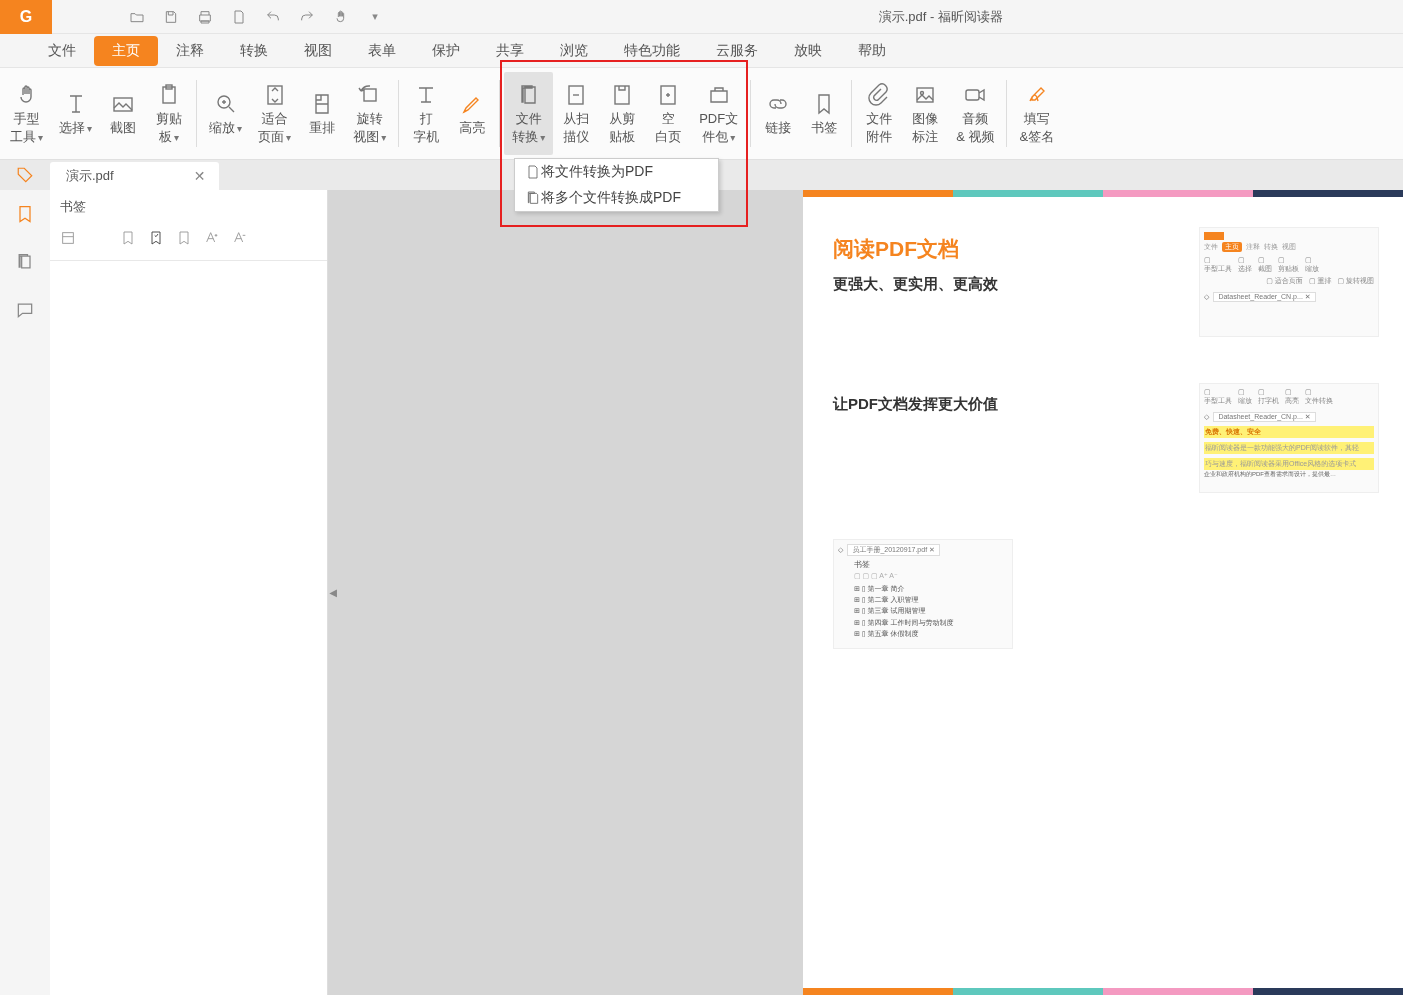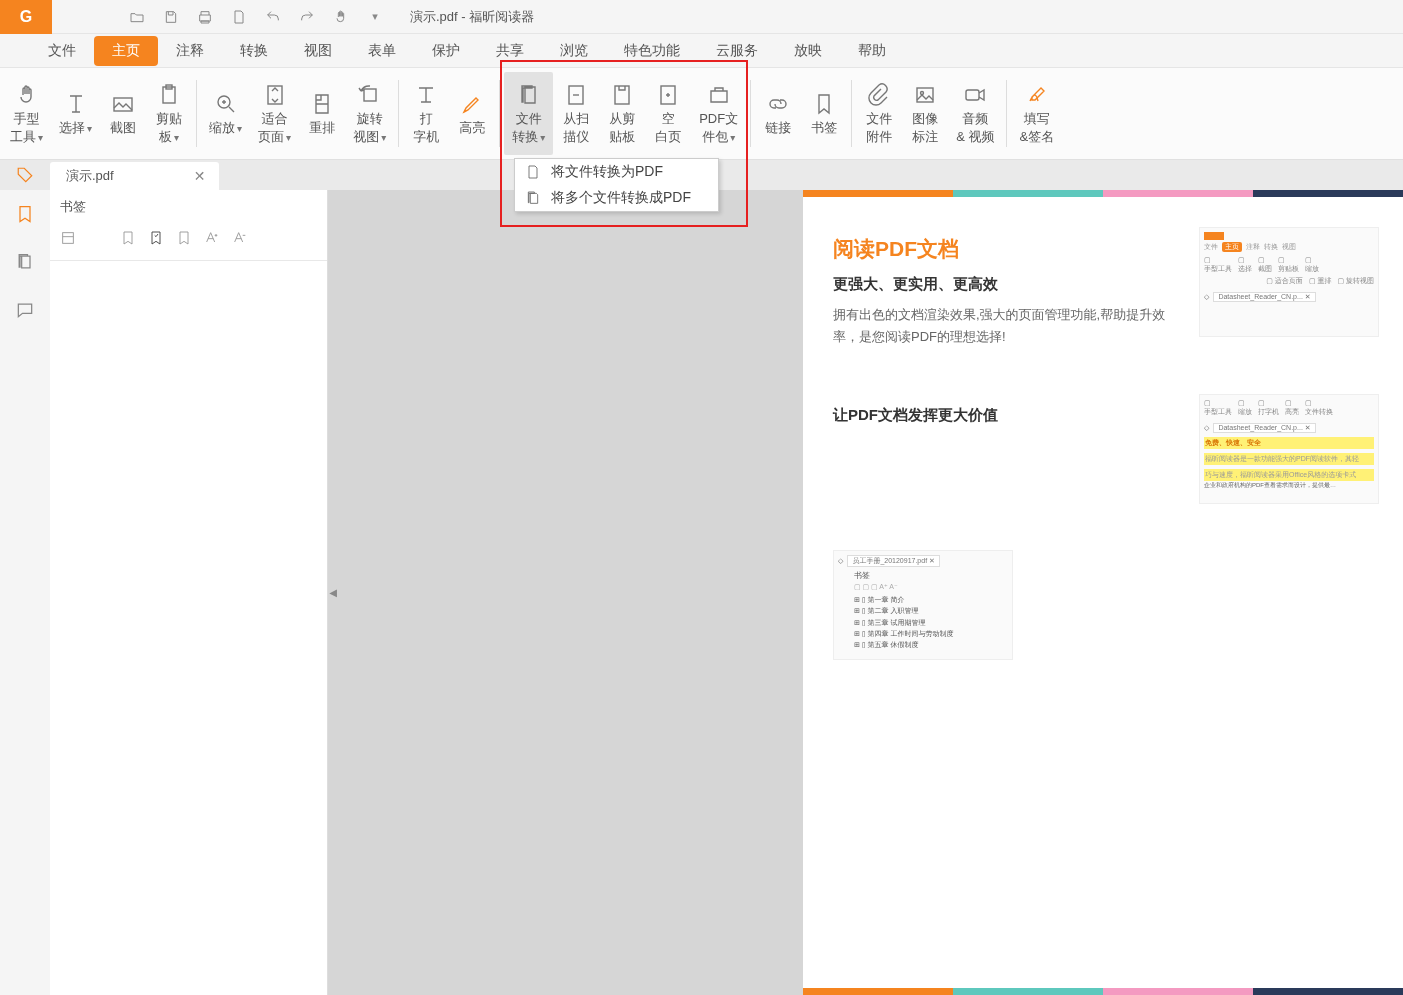--- a/index.html
+++ b/index.html
@@ -4,39 +4,39 @@
 <style>
 * { margin: 0; padding: 0; box-sizing: border-box; font-family: "Microsoft YaHei", "SimSun", sans-serif; }
 body { background: #f5f5f5; width: 1403px; height: 995px; overflow: hidden; position: relative; }
 
 
 .titlebar { height: 34px; background: #f5f5f5; display: flex; align-items: center; border-bottom: 1px solid #e5e5e5; }
 .app-logo { width: 52px; height: 34px; background: #f5841f; display: flex; align-items: center; justify-content: center; color: #fff; font-size: 16px; font-weight: bold; }
 .qat { display: flex; align-items: center; gap: 4px; padding: 0 20px; }
 .qat-ico { width: 30px; height: 28px; display: flex; align-items: center; justify-content: center; color: #777; font-size: 15px; }
 .qat-ico svg { width: 16px; height: 16px; stroke: #888; fill: none; stroke-width: 1.5; }
-.title-center { flex: 1; text-align: left; color: #555; font-size: 13px; }
+.title-center { flex: 1; text-align: right; color: #555; font-size: 13px; }
 
 
 .menubar { height: 34px; background: #f5f5f5; display: flex; align-items: center; padding-left: 30px; gap: 0; border-bottom: 1px solid #e5e5e5; }
 .menu-tab { padding: 6px 18px; font-size: 14px; color: #555; cursor: pointer; border-radius: 4px; }
 .menu-tab.active { background: #f5841f; color: #fff; }
 
 
 .ribbon { height: 92px; background: #fbfbfb; display: flex; align-items: stretch; padding: 4px 2px; border-bottom: 1px solid #e0e0e0; }
 .rbtn { display: flex; flex-direction: column; align-items: center; justify-content: center; padding: 4px 8px; min-width: 46px; font-size: 13px; color: #555; line-height: 1.35; text-align: center; position: relative; }
 .rbtn.hl { background: #e2e2e2; border-radius: 2px; }
 .rbtn .ico { width: 26px; height: 26px; display: flex; align-items: center; justify-content: center; margin-bottom: 2px; }
 .rbtn .ico svg { width: 24px; height: 24px; stroke: #777; fill: none; stroke-width: 1.4; }
 .rsep { width: 1px; background: #ddd; margin: 8px 4px; }
 .dd-arrow { font-size: 10px; color: #777; margin-left: 2px; }
 
 
 .dropdown { position: absolute; left: 514px; top: 158px; width: 205px; background: #fff; border: 1px solid #ccc; box-shadow: 2px 2px 4px rgba(0,0,0,0.15); z-index: 100; }
-.dropdown-item { display: flex; align-items: center; padding: 4px 10px; font-size: 14px; color: #444; gap: 10px; }
+.dropdown-item { display: flex; align-items: center; padding: 4px 10px; font-size: 14px; color: #444; }
 .dropdown-item svg { width: 16px; height: 18px; stroke: #666; fill: none; stroke-width: 1.3; }
 
 
 .highlight-box { position: absolute; left: 500px; top: 60px; width: 248px; height: 167px; border: 2px solid #e62020; pointer-events: none; z-index: 200; }
 
 
 .tabstrip { height: 30px; background: #eaeaea; display: flex; align-items: flex-end; }
 .side-ico-top { width: 50px; height: 30px; display: flex; align-items: center; justify-content: center; }
 .side-ico-top svg { width: 18px; height: 18px; stroke: #f5841f; fill: none; stroke-width: 1.6; }
 .doc-tab { background: #fff; height: 28px; display: flex; align-items: center; padding: 0 14px 0 16px; font-size: 13px; color: #555; border-radius: 3px 3px 0 0; gap: 80px; }
@@ -428,21 +428,20 @@
         <div class="cs o"></div>
           <div class="cs g"></div>
           <div class="cs p"></div>
           <div class="cs n"></div>
       </div>
       <div class="page-content" id="page-content">
           <div class="section">
             <div class="section-text">
               <h2>阅读PDF文档</h2>
               <h3>更强大、更实用、更高效</h3>
-              <p>拥有出色的文档渲染效果,强大的页面管理功能,帮助提升效率，是您阅读PDF的理想选择!</p>
             </div>
             <div class="section-img">
               <div class="mini-ui">
                 <div style="display:flex;align-items:center;gap:3px">
                   <div class="mini-top"></div>
                 </div>
                 <div class="mini-tabs">
                   <span>文件</span>
                   <span class="act">主页</span>
                   <span>注释</span>

